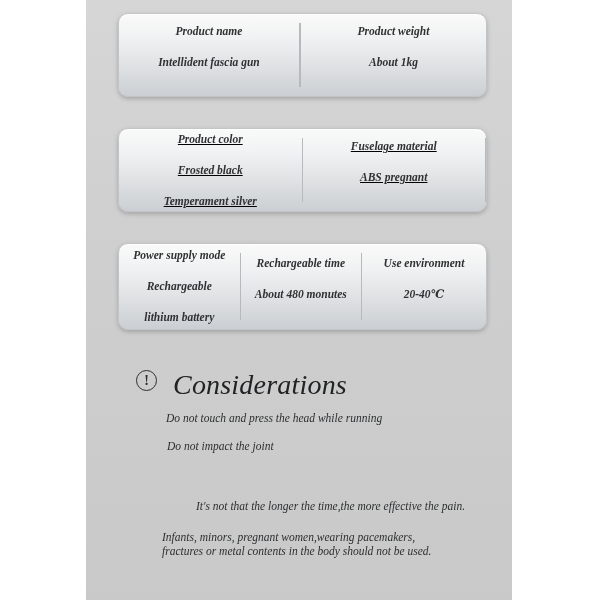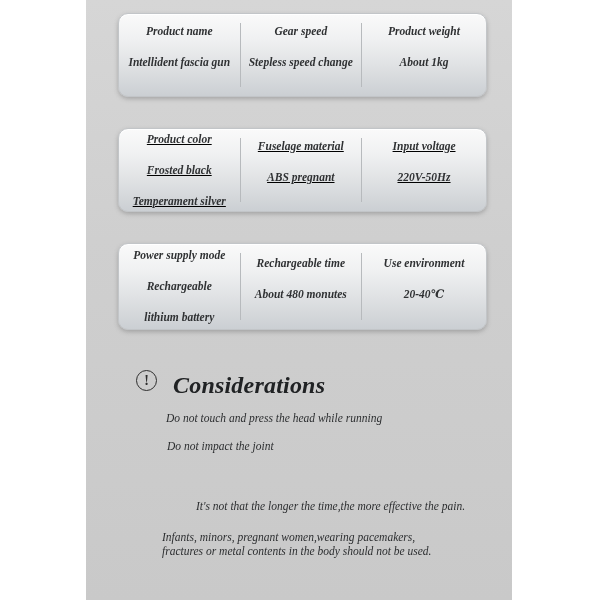--- a/index.html
+++ b/index.html
@@ -40,21 +40,21 @@
     position:absolute;left:50px;top:370px;width:21px;height:21px;
     box-sizing:border-box;border:1.6px solid #2e2e2e;border-radius:50%;
     display:flex;align-items:center;justify-content:center;
   }
   .warn-icon .bang{
     font-style:normal;font-weight:bold;font-size:14px;line-height:1;
     color:#2e2e2e;transform:translateY(-0.5px);
   }
   .considerations-title{
     position:absolute;left:87px;top:374px;margin:0;
-    font-style:italic;font-weight:bold;font-size:24px;line-height:22px;
+    font-style:italic;font-weight:normal;font-size:28px;line-height:22px;
     letter-spacing:.2px;color:#202224;
   }
   
   .note{
     position:absolute;white-space:pre-line;
     font-style:italic;font-weight:normal;font-size:11.5px;line-height:14px;
     color:#2c2e30;
   }
   .note-0{left:80px;top:411px;}
   .note-1{left:81px;top:439px;}
@@ -67,25 +67,20 @@
 
 <div class="sheet">
 
   <section class="panel panel-0">
     <div class="cell">
       <div>Product name</div>
       <div>Intellident fascia gun</div>
       <div></div>
     </div>
     <div class="divider"></div>
-    <div class="cell">
-      <div>Gear speed</div>
-      <div>Stepless speed change</div>
-      <div></div>
-    </div>
     <div class="divider"></div>
     <div class="cell c3">
       <div>Product weight</div>
       <div>About 1kg</div>
       <div></div>
     </div>
   </section>
 
   <section class="panel panel-1">
     <div class="cell">
@@ -93,25 +88,20 @@
       <div>Frosted black</div>
       <div>Temperament silver</div>
     </div>
     <div class="divider"></div>
     <div class="cell">
       <div>Fuselage material</div>
       <div>ABS pregnant</div>
       <div></div>
     </div>
     <div class="divider"></div>
-    <div class="cell c3">
-      <div>Input voltage</div>
-      <div>220V-50Hz</div>
-      <div></div>
-    </div>
   </section>
 
   <section class="panel panel-2">
     <div class="cell">
       <div>Power supply mode</div>
       <div>Rechargeable</div>
       <div>lithium battery</div>
     </div>
     <div class="divider"></div>
     <div class="cell">

